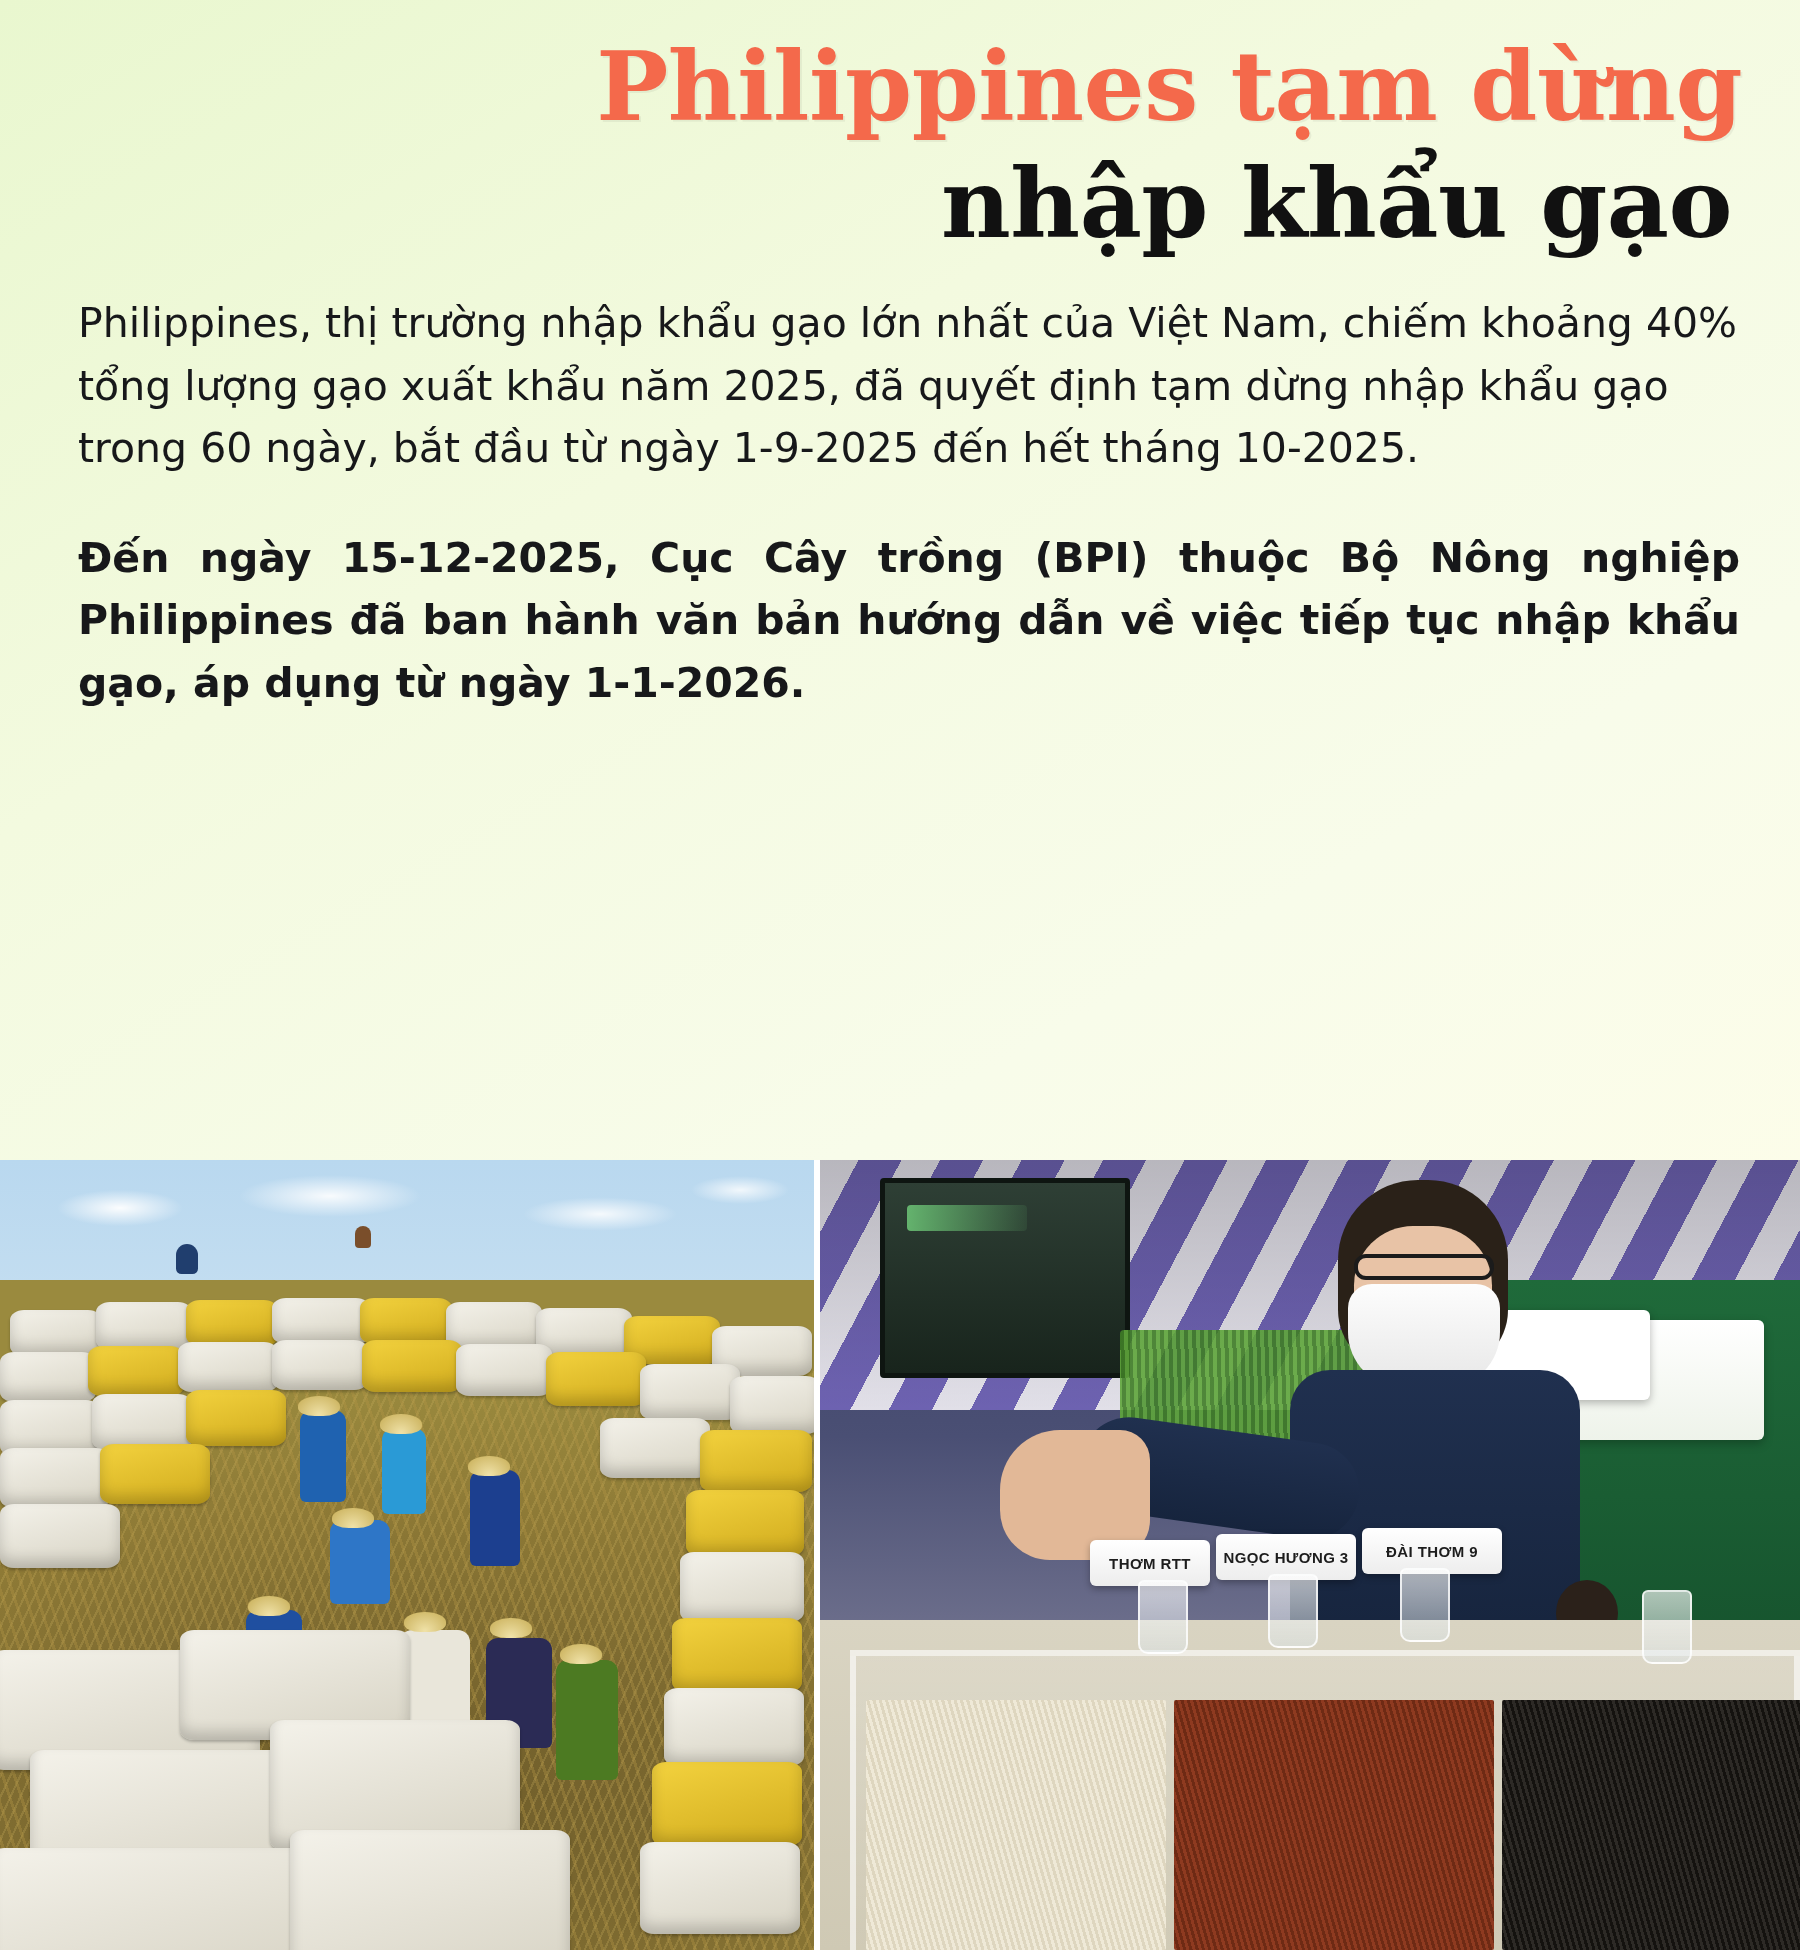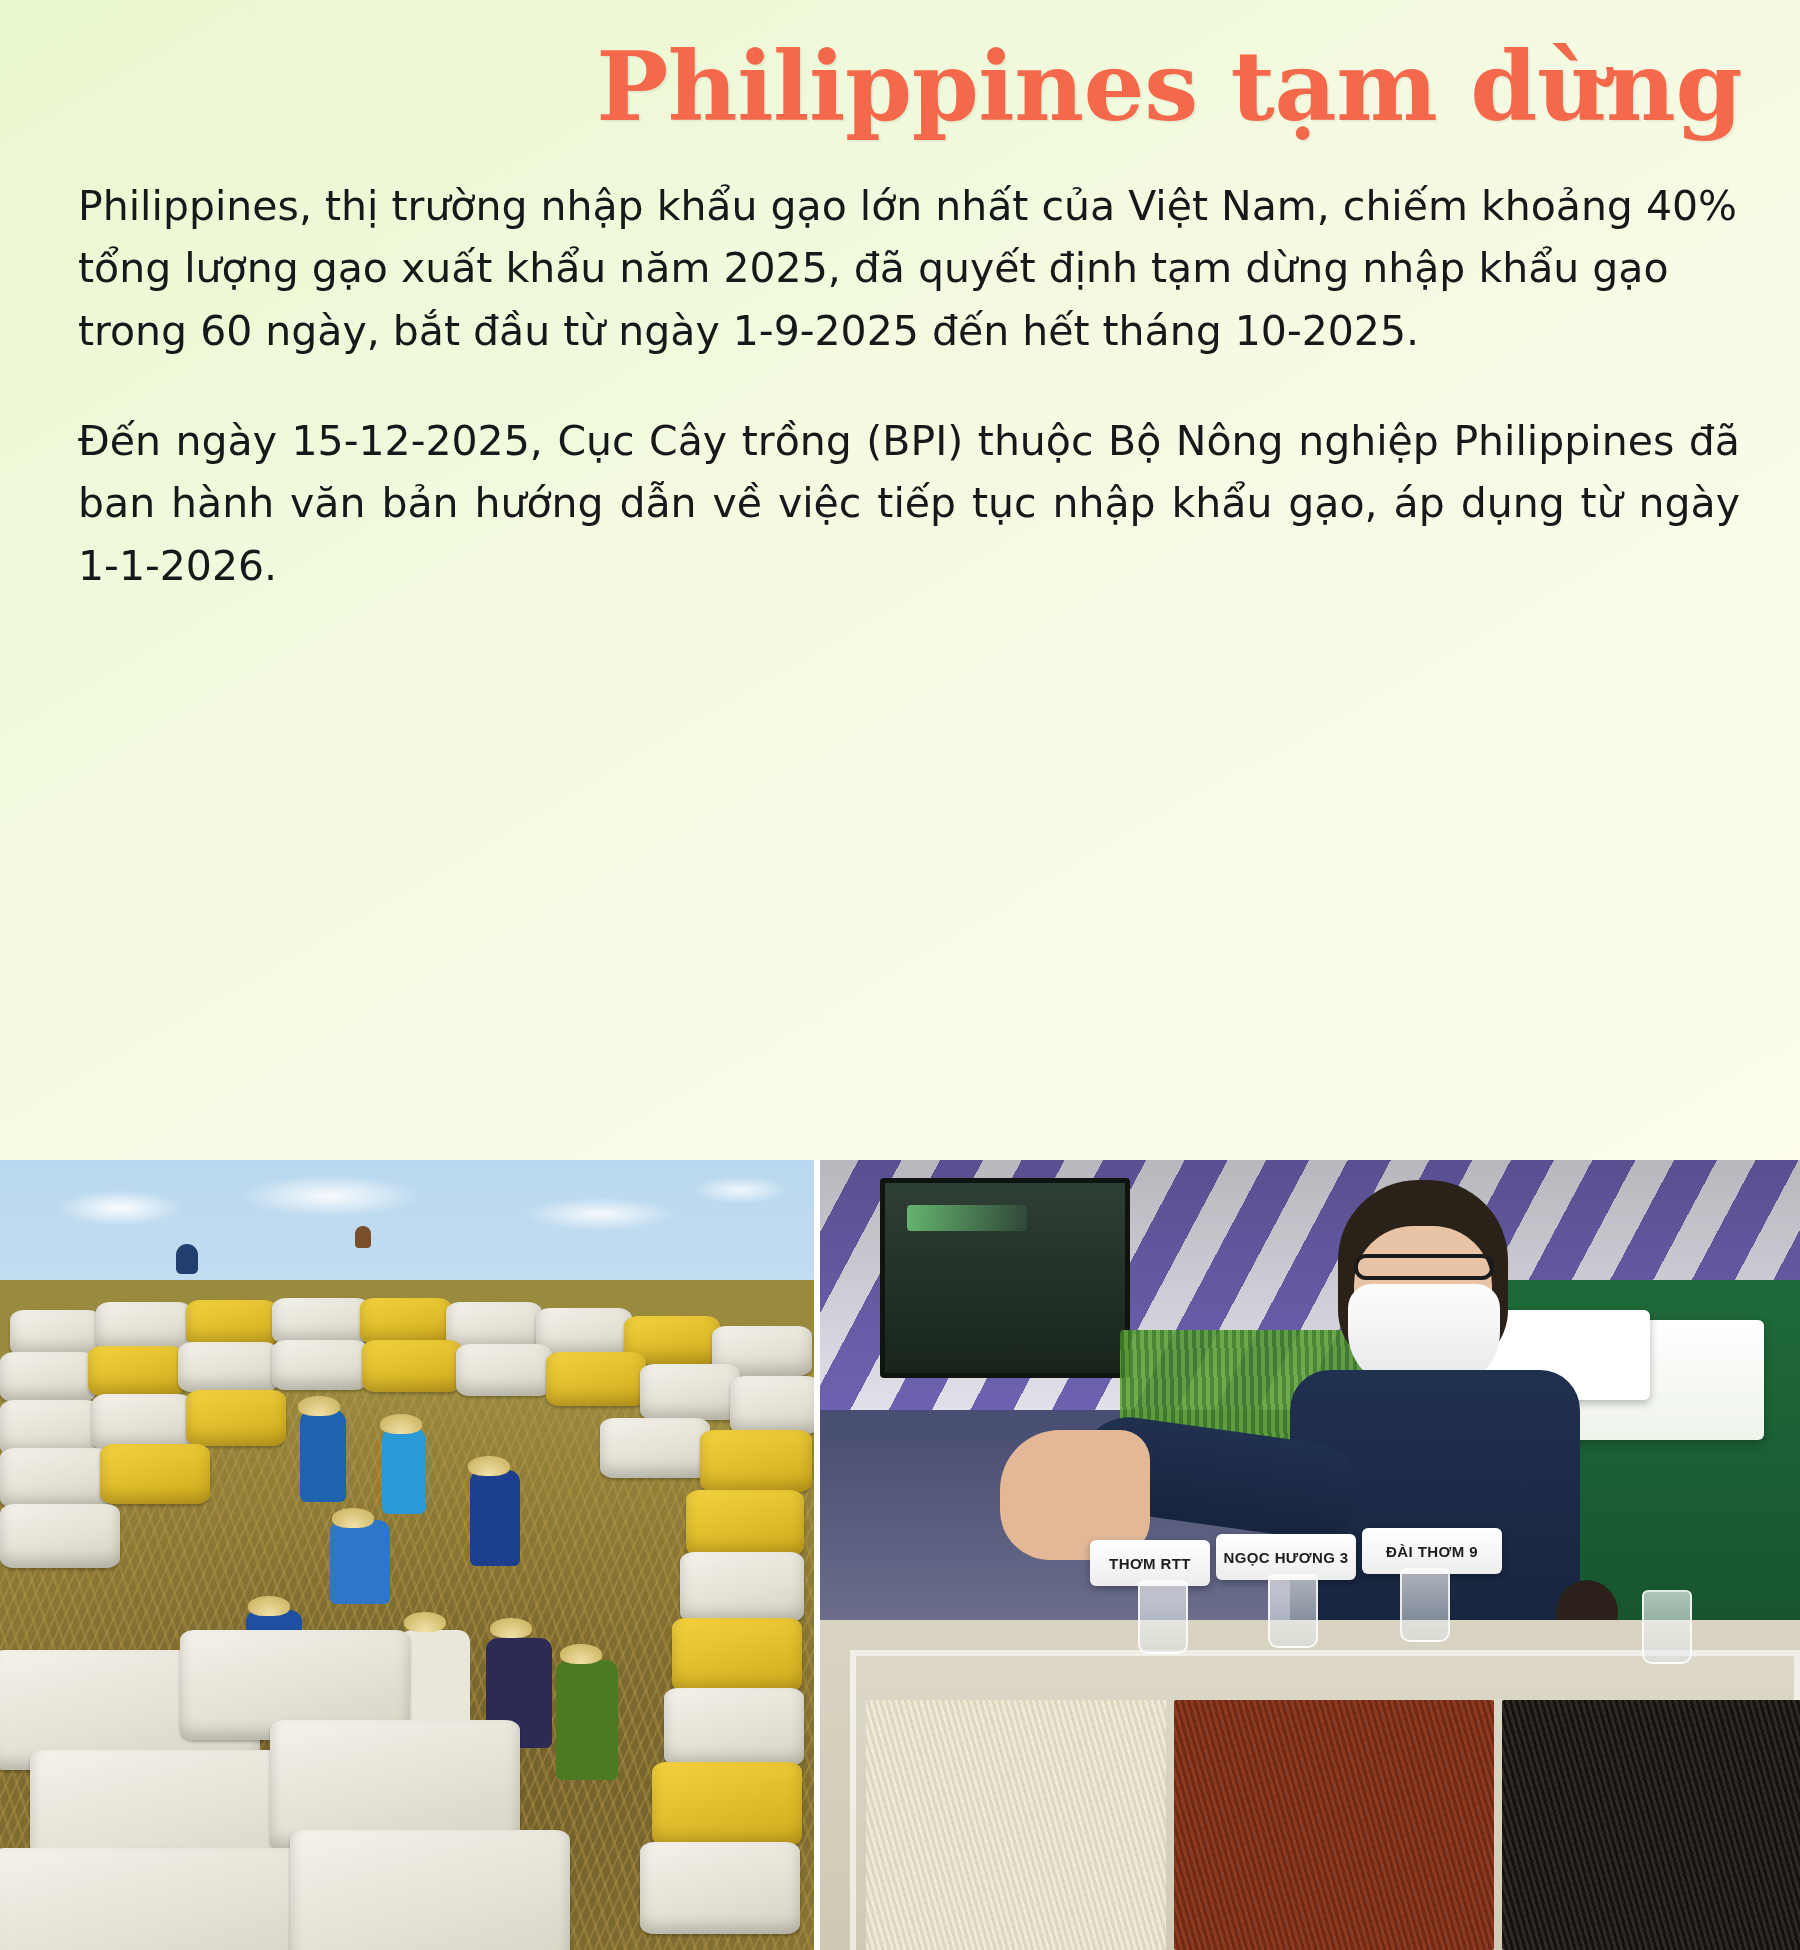--- a/index.html
+++ b/index.html
@@ -60,20 +60,21 @@
     font-family: "DejaVu Sans", sans-serif;
     font-size: 41px;
     line-height: 1.52;
     color: #17181a;
     margin: 0 0 48px 0;
     text-align: justify;
     text-justify: inter-word;
   }
   .para:last-child {
     margin-bottom: 11px;
+    font-weight: bold;
   }
   .para.nojustify {
     text-align: left;
   }
 
   
   .photo-strip {
     position: absolute;
     left: 0;
     bottom: 0;
@@ -294,20 +295,21 @@
     box-shadow: 0 3px 8px rgba(0,0,0,0.28);
   }
 </style>
 </head>
 <body>
 
 <div class="infographic">
 
   <div class="headline">
     <div class="headline-line l1">Philippines tạm dừng</div>
+    <div class="headline-line l2">nhập khẩu gạo</div>
   </div>
 
   <div class="body-copy">
     <p class="para nojustify">Philippines, thị trường nhập khẩu gạo lớn nhất của Việt Nam, chiếm khoảng 40% tổng lượng gạo xuất khẩu năm 2025, đã quyết định tạm dừng nhập khẩu gạo trong 60 ngày, bắt đầu từ ngày 1-9-2025 đến hết tháng 10-2025.</p>
     <p class="para">Đến ngày 15-12-2025, Cục Cây trồng (BPI) thuộc Bộ Nông nghiệp Philippines đã ban hành văn bản hướng dẫn về việc tiếp tục nhập khẩu gạo, áp dụng từ ngày 1-1-2026.</p>
   </div>
 
   <div class="photo-strip">
 
     <div class="photo photo-left">

